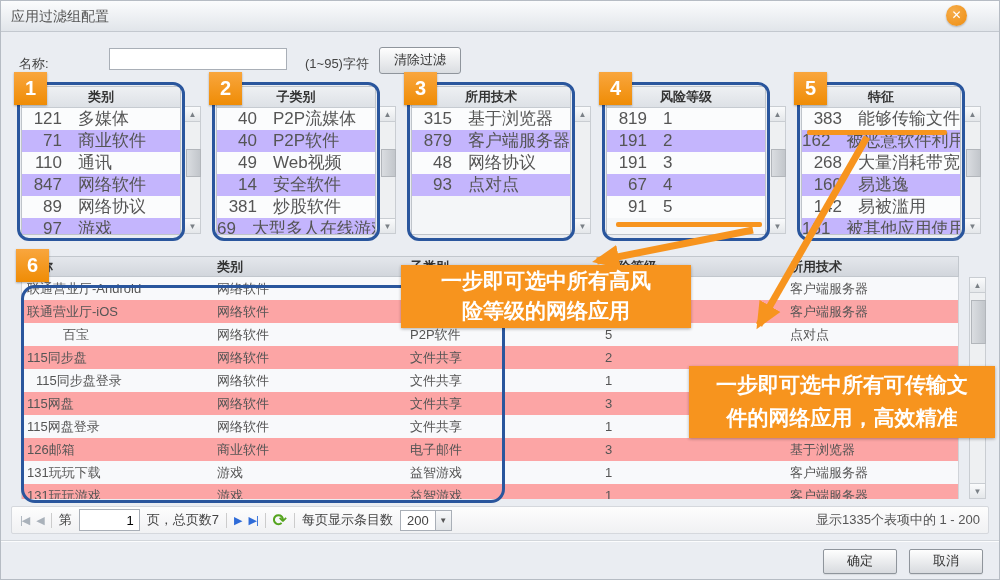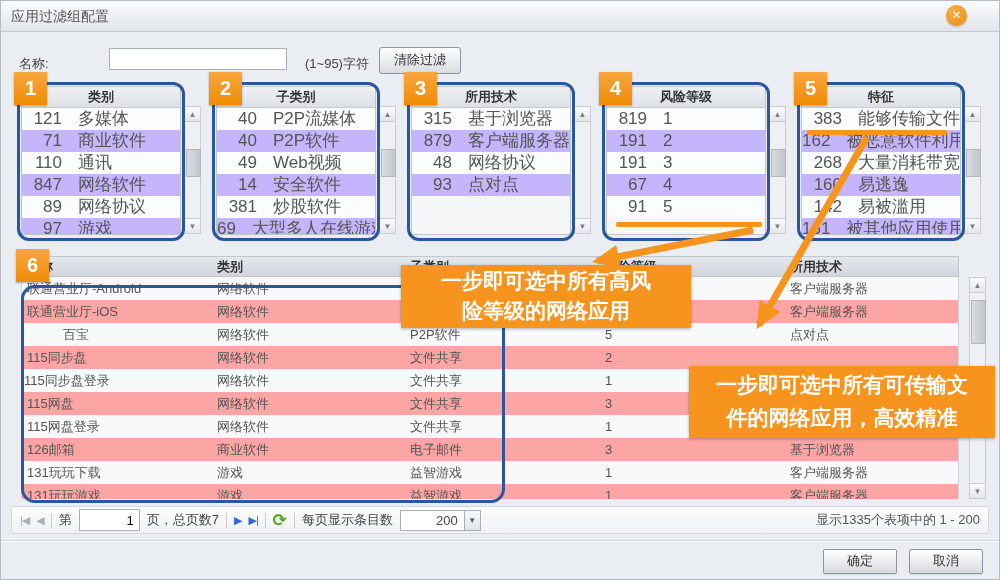--- a/index.html
+++ b/index.html
@@ -54,21 +54,21 @@
   .overlay{position:absolute;left:0;top:0;z-index:8;pointer-events:none;}
 
   
   .pagebar{position:absolute;left:10px;right:10px;top:505px;height:28px;background:linear-gradient(#fdfdfd,#f0f1f3);border:1px solid #d5d8dd;border-radius:2px;display:flex;align-items:center;padding:0 8px;gap:7px;font-size:13px;color:#444;box-sizing:border-box;}
   .pgico{font-size:11px;letter-spacing:-1px;cursor:pointer;}
   .disabled{color:#a9b1ba;}
   .enabled{color:#2e6bd8;}
   .vsep{width:1px;height:15px;background:#ccc;}
   .pageinput{width:52px;height:18px;border:1px solid #a9afb7;text-align:right;padding-right:5px;font-size:13px;}
   .refresh{color:#55a41f;font-size:17px;font-weight:bold;cursor:pointer;}
-  .ppsbox{display:flex;align-items:center;border:1px solid #a9afb7;background:#fff;height:19px;cursor:pointer;padding-left:29px;}
+  .ppsbox{display:flex;align-items:center;border:1px solid #a9afb7;background:#fff;height:19px;cursor:pointer;}
   .ppsval{padding:0 6px;font-size:13px;}
   .ppsarrow{width:15px;height:100%;border-left:1px solid #a9afb7;background:linear-gradient(#f7f8f9,#e2e5e8);font-size:8px;color:#555;text-align:center;line-height:19px;}
   .pgsummary{margin-left:auto;color:#555;}
 
   
   .fdiv{position:absolute;left:0;right:0;top:539px;height:0;border-top:1px solid #d2d6db;border-bottom:1px solid #fbfcfd;}
   .btn{position:absolute;top:548px;width:72px;height:23px;background:linear-gradient(#fefefe,#d8dbdf);border:1px solid #8f959c;border-radius:2px;font-size:13px;color:#333;text-align:center;line-height:21px;cursor:pointer;box-shadow:0 1px 1px rgba(0,0,0,.08);}
   #okBtn{left:822px;} #cancelBtn{left:908px;}
 </style>
 </head>
@@ -289,21 +289,21 @@
           <span class="td" style="left: 768px;">点对点</span>
         </div>
         <div class="tr alt">
           <span class="td" style="left: 5px;">115同步盘</span>
           <span class="td" style="left: 195px;">网络软件</span>
           <span class="td" style="left: 388px;">文件共享</span>
           <span class="td" style="left: 583px;">2</span>
           <span class="td" style="left: 768px;"></span>
         </div>
         <div class="tr">
-          <span class="td" style="left: 2px; text-align: right;">115同步盘登录</span>
+          <span class="td" style="left: 14px; text-align: right;">115同步盘登录</span>
           <span class="td" style="left: 195px;">网络软件</span>
           <span class="td" style="left: 388px;">文件共享</span>
           <span class="td" style="left: 583px;">1</span>
           <span class="td" style="left: 768px;"></span>
         </div>
         <div class="tr alt">
           <span class="td" style="left: 5px;">115网盘</span>
           <span class="td" style="left: 195px;">网络软件</span>
           <span class="td" style="left: 388px;">文件共享</span>
           <span class="td" style="left: 583px;">3</span>

